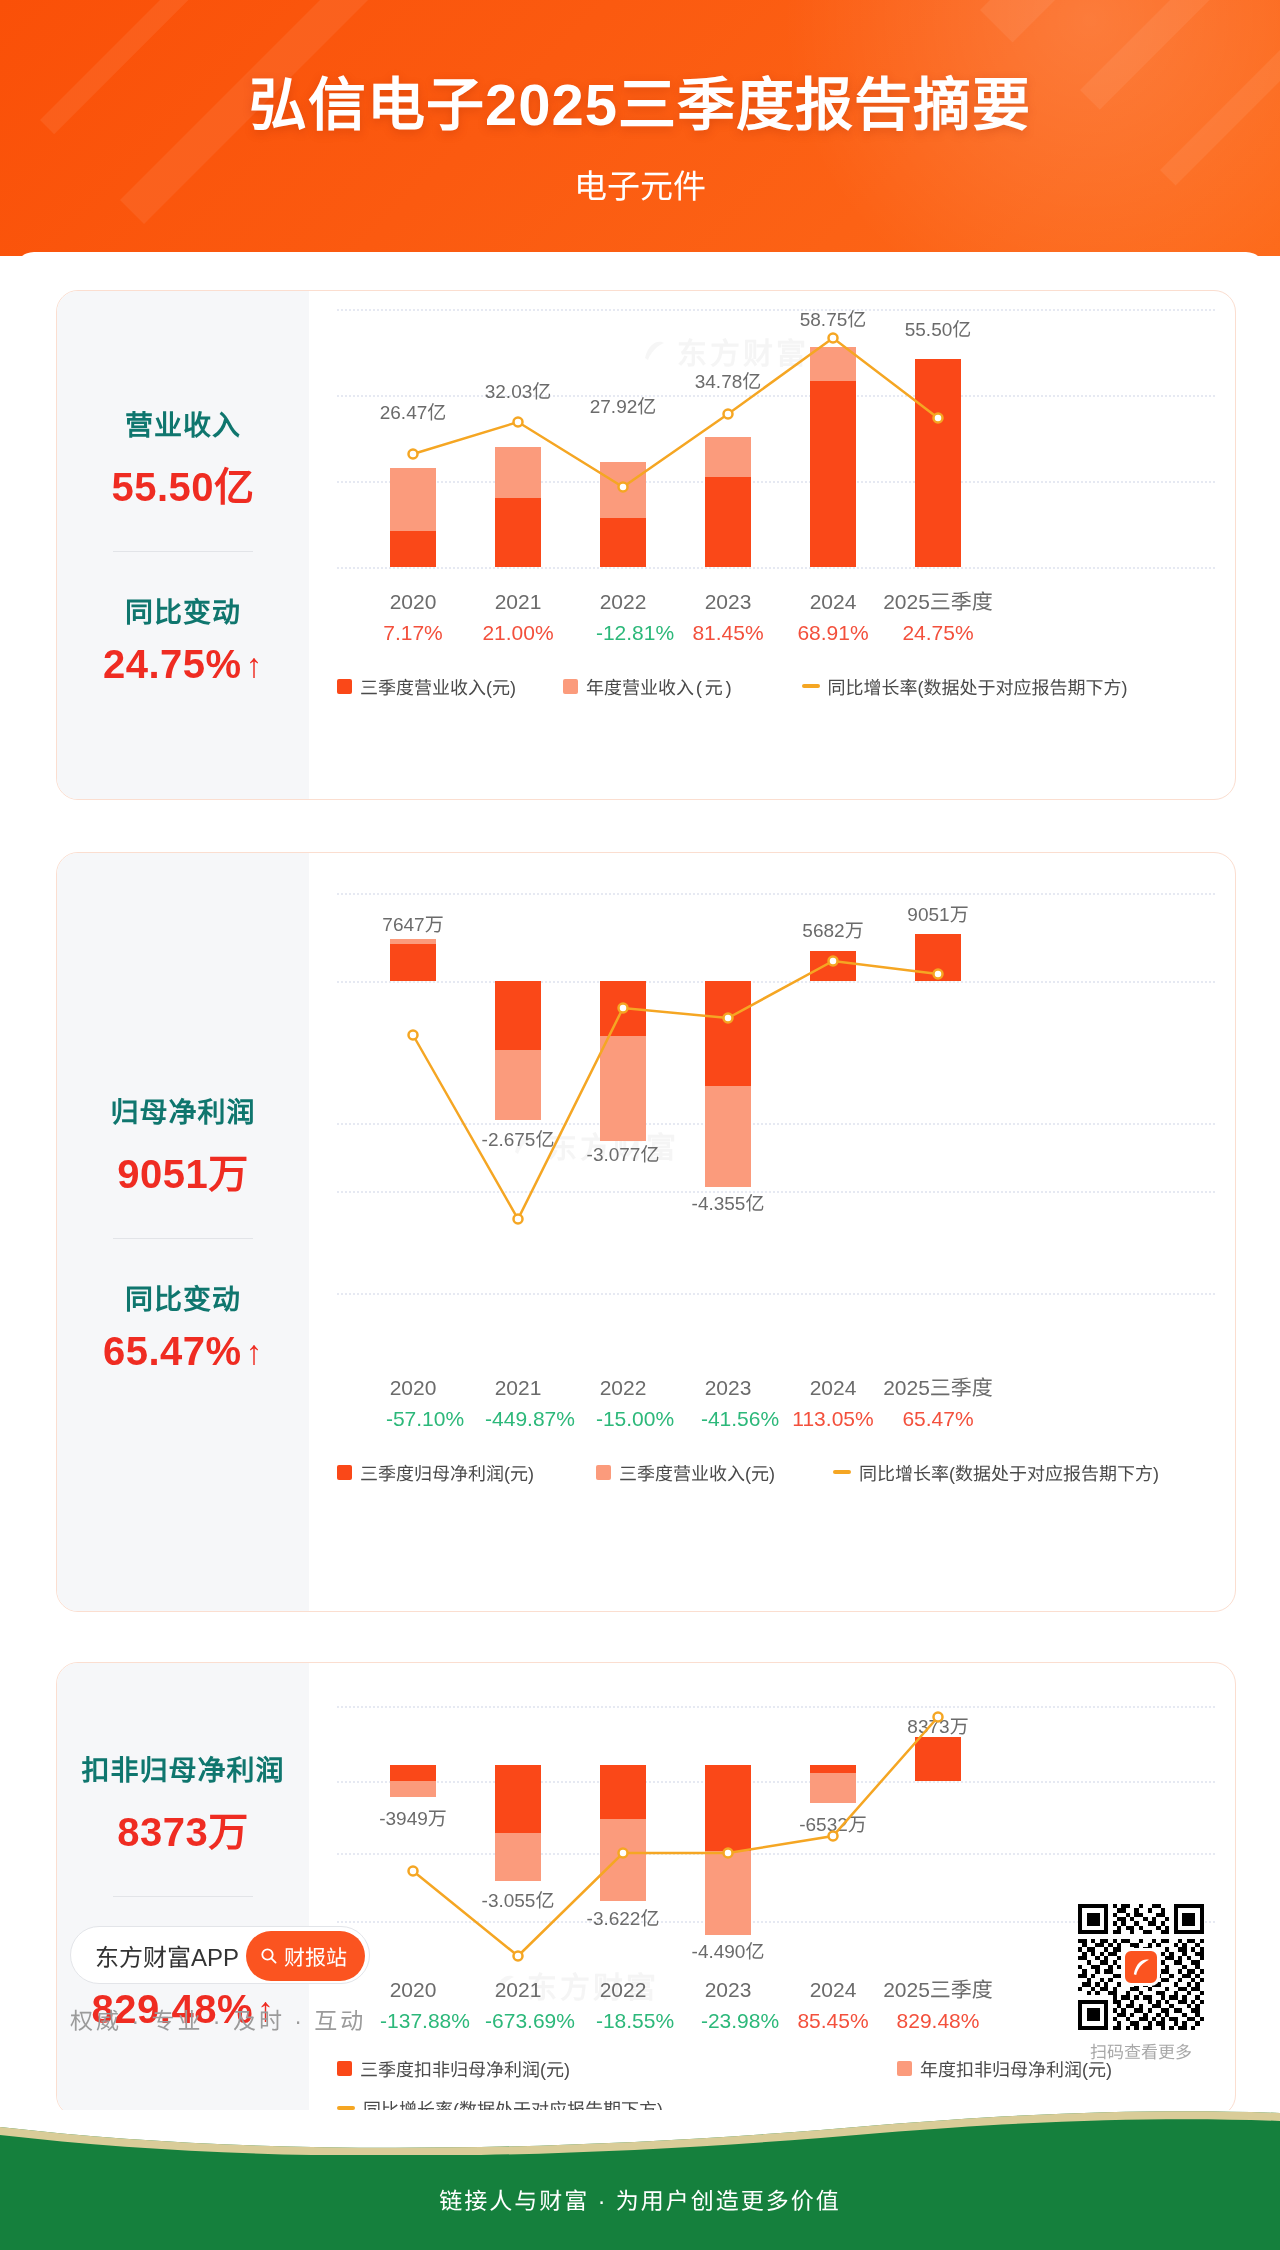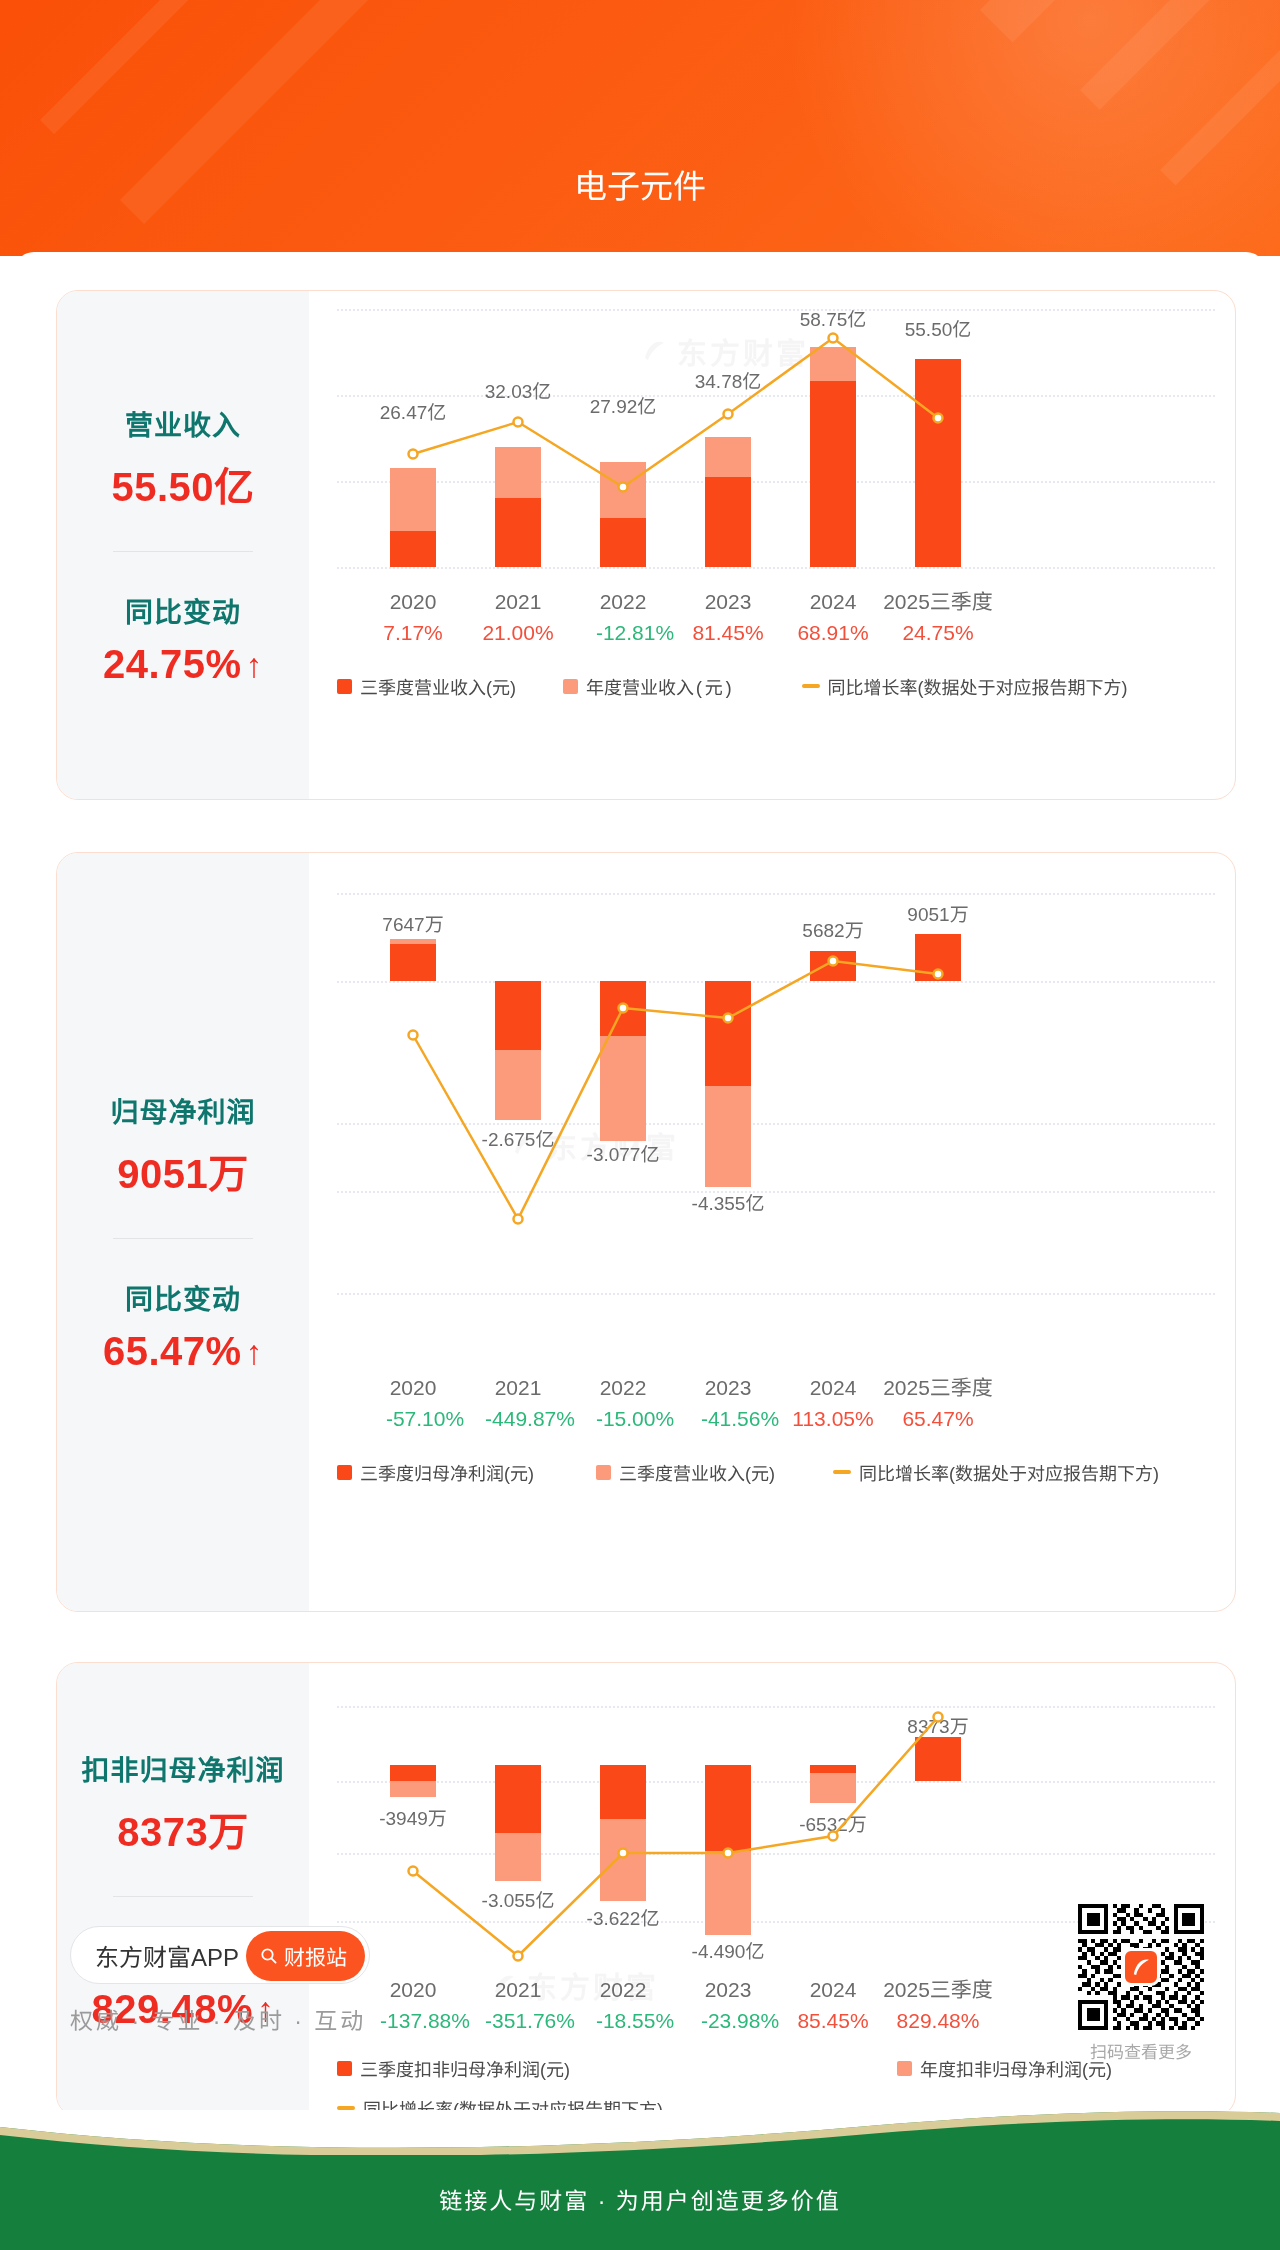--- a/index.html
+++ b/index.html
@@ -285,20 +285,21 @@
 </head>
 <body>
 
 <div class="header">
   <div class="glow"></div>
   <div class="stripe s1"></div>
   <div class="stripe s2"></div>
   <div class="stripe s3"></div>
   <div class="stripe s4"></div>
   <div class="stripe s5"></div>
+  <div class="header-title">弘信电子2025三季度报告摘要</div>
   <div class="header-sub">电子元件</div>
 </div>
 
 <div class="sheet">
 
   <div class="card c1">
     <div class="metric-pane">
       <div class="metric-title">营业收入</div>
       <div class="metric-value">55.50亿</div>
       <div class="metric-divider"></div>
@@ -592,21 +593,21 @@
         </svg>
       </div>
 
       <div class="xaxis" style="top:312px;">
         <div class="xcol" style="left:1px;">
           <div class="xyear">2020</div>
           <div class="xpct neg">-137.88%</div>
         </div>
         <div class="xcol" style="left:106px;">
           <div class="xyear">2021</div>
-          <div class="xpct neg">-351.76%</div>
+          <div class="xpct neg">-673.69%</div>
         </div>
         <div class="xcol" style="left:211px;">
           <div class="xyear">2022</div>
           <div class="xpct neg">-18.55%</div>
         </div>
         <div class="xcol" style="left:316px;">
           <div class="xyear">2023</div>
           <div class="xpct neg">-23.98%</div>
         </div>
         <div class="xcol" style="left:421px;">

